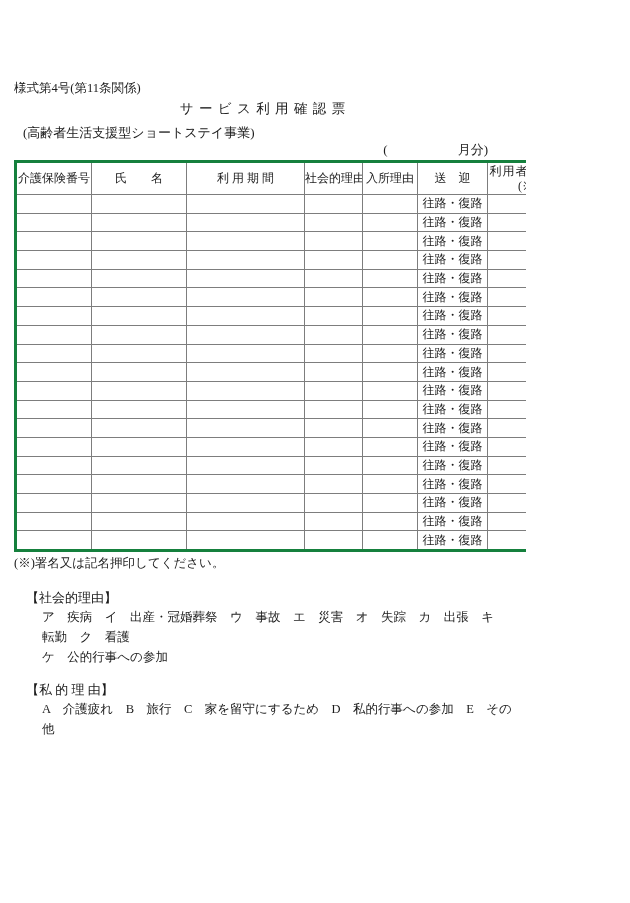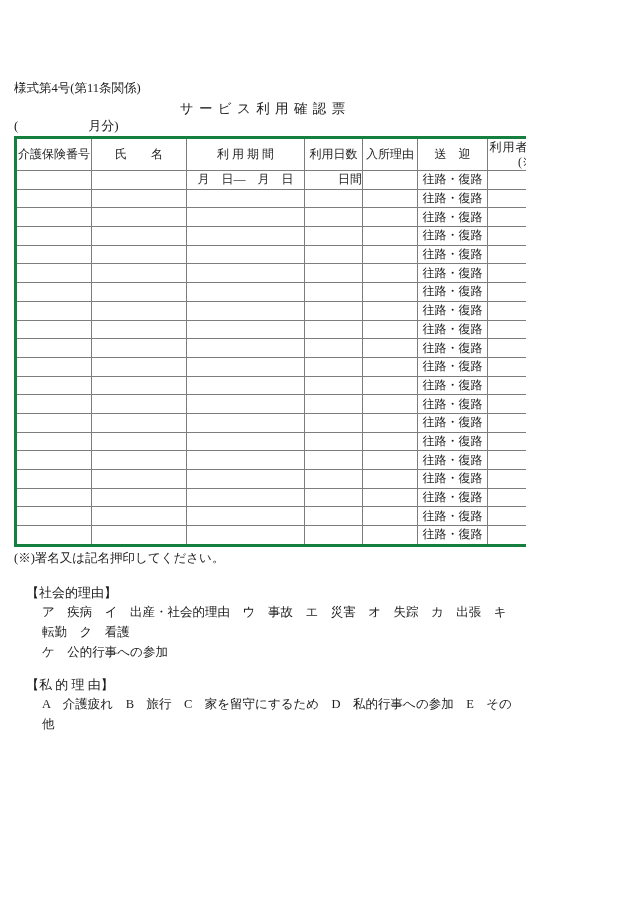--- a/index.html
+++ b/index.html
@@ -9,21 +9,21 @@
     background:#ffffff;
     color:#1c1c1c;
     font-family:"Liberation Serif","DejaVu Serif",serif;
     box-sizing:border-box;
     padding:80px 14px 0 14px;
     overflow:hidden;
   }
   .form-number { font-size:12.5px; line-height:16px; }
   .doc-title   { text-align:center; font-size:13.5px; line-height:17px; margin-top:4px; letter-spacing:1px; }
   .doc-subtitle{ font-size:13px; line-height:17px; margin-top:7px; padding-left:9px; }
-  .month-line  { text-align:left; font-size:13px; line-height:16px; margin-top:1px; padding-right:24px; }
+  .month-line  { text-align:right; font-size:13px; line-height:16px; margin-top:1px; padding-right:24px; }
   .month-gap   { display:inline-block; width:70px; }
 
   table.main {
     border-collapse:collapse;
     table-layout:fixed;
     width:602px;
     margin-top:2px;
     border:3px solid #15803d;
   }
   table.main th, table.main td {
@@ -64,60 +64,51 @@
 </style>
 </head>
 <body>
 
 <div class="page">
 
   <div class="form-number">様式第4号(第11条関係)</div>
 
   <div class="doc-title">サ ー ビ ス 利 用 確 認 票</div>
 
+  <div class="doc-subtitle">(高齢者生活支援型ショートステイ事業)</div>
 
   <div class="month-line"><span>(</span><span class="month-gap"></span><span>月分)</span></div>
 
   <table class="main">
     <colgroup>
       <col style="width:76px">
         <col style="width:95px">
         <col style="width:118px">
         <col style="width:58px">
       <col style="width:55px">
         <col style="width:70px">
         <col style="width:82px">
         <col style="width:48px">
     </colgroup>
     <thead>
       <tr>
         <th>介護保険番号</th>
         <th>氏　　名</th>
         <th>利 用 期 間</th>
-        <th>利用日数</th>
+        <th>社会的理由</th>
         <th>入所理由</th>
         <th>送　迎</th>
         <th class="h-confirm"><span>利用者確認欄</span><br><span>(※)</span></th>
         <th>備 考</th>
       </tr>
     </thead>
     <tbody>
         <tr>
           <td class="c0"></td>
           <td class="c1"></td>
-          <td class="c2">月　日—　月　日</td>
-          <td class="c3">日間</td>
-          <td class="c4"></td>
-          <td class="c5">往路・復路</td>
-          <td class="c6"></td>
-          <td class="c7"></td>
-        </tr>
-        <tr>
-          <td class="c0"></td>
-          <td class="c1"></td>
           <td class="c2"></td>
           <td class="c3"></td>
           <td class="c4"></td>
           <td class="c5">往路・復路</td>
           <td class="c6"></td>
           <td class="c7"></td>
         </tr>
         <tr>
           <td class="c0"></td>
           <td class="c1"></td>
@@ -298,21 +289,21 @@
           <td class="c6"></td>
           <td class="c7"></td>
         </tr>
       </tbody>
   </table>
 
   <div class="footnote">(※)署名又は記名押印してください。</div>
 
   <div class="sec-social">
     <div class="section-heading">【社会的理由】</div>
-    <div class="section-line">ア　疾病　イ　出産・社会的理由　ウ　事故　エ　災害　オ　失踪　カ　出張　キ　転勤　ク　看護</div>
+    <div class="section-line">ア　疾病　イ　出産・冠婚葬祭　ウ　事故　エ　災害　オ　失踪　カ　出張　キ　転勤　ク　看護</div>
     <div class="section-line">ケ　公的行事への参加</div>
   </div>
 
   <div class="sec-private">
     <div class="section-heading">【私 的 理 由】</div>
     <div class="section-line">A　介護疲れ　B　旅行　C　家を留守にするため　D　私的行事への参加　E　その他</div>
   </div>
 
 </div>
 

